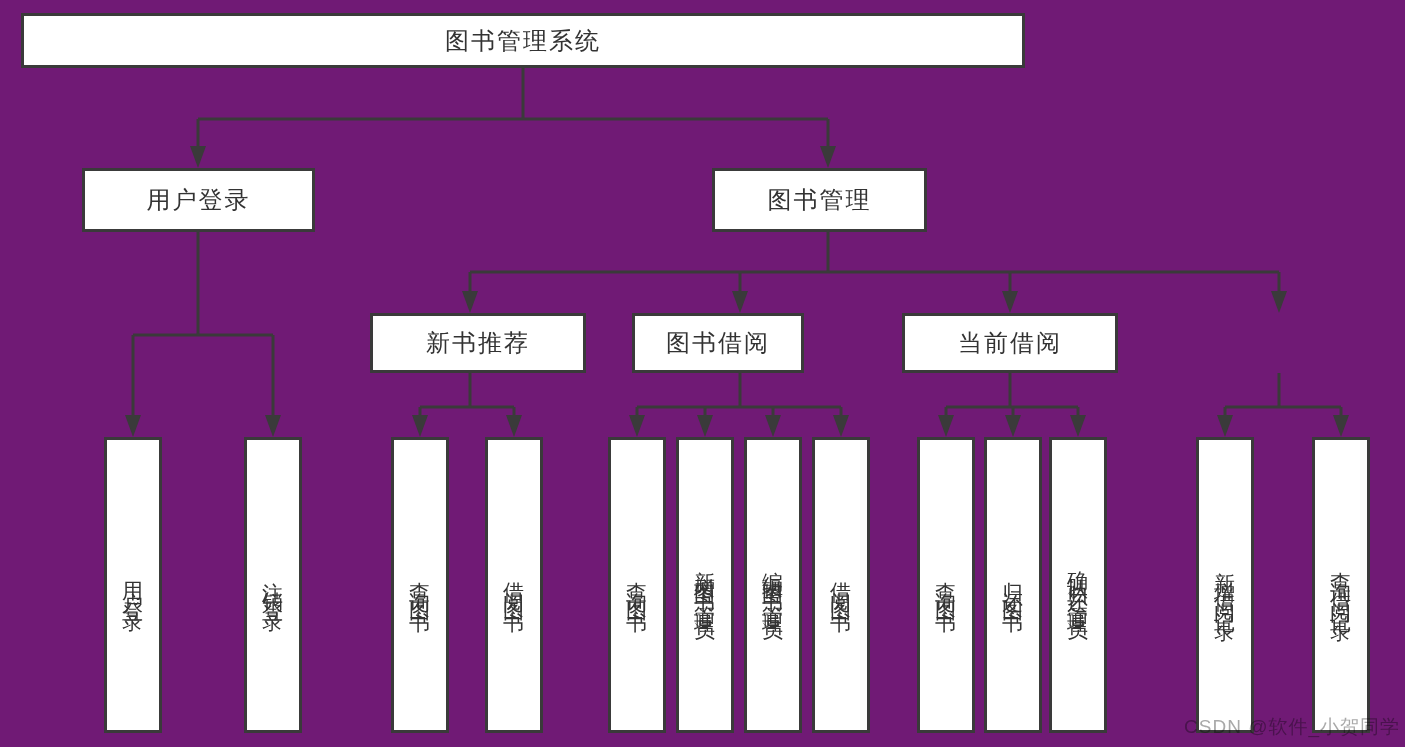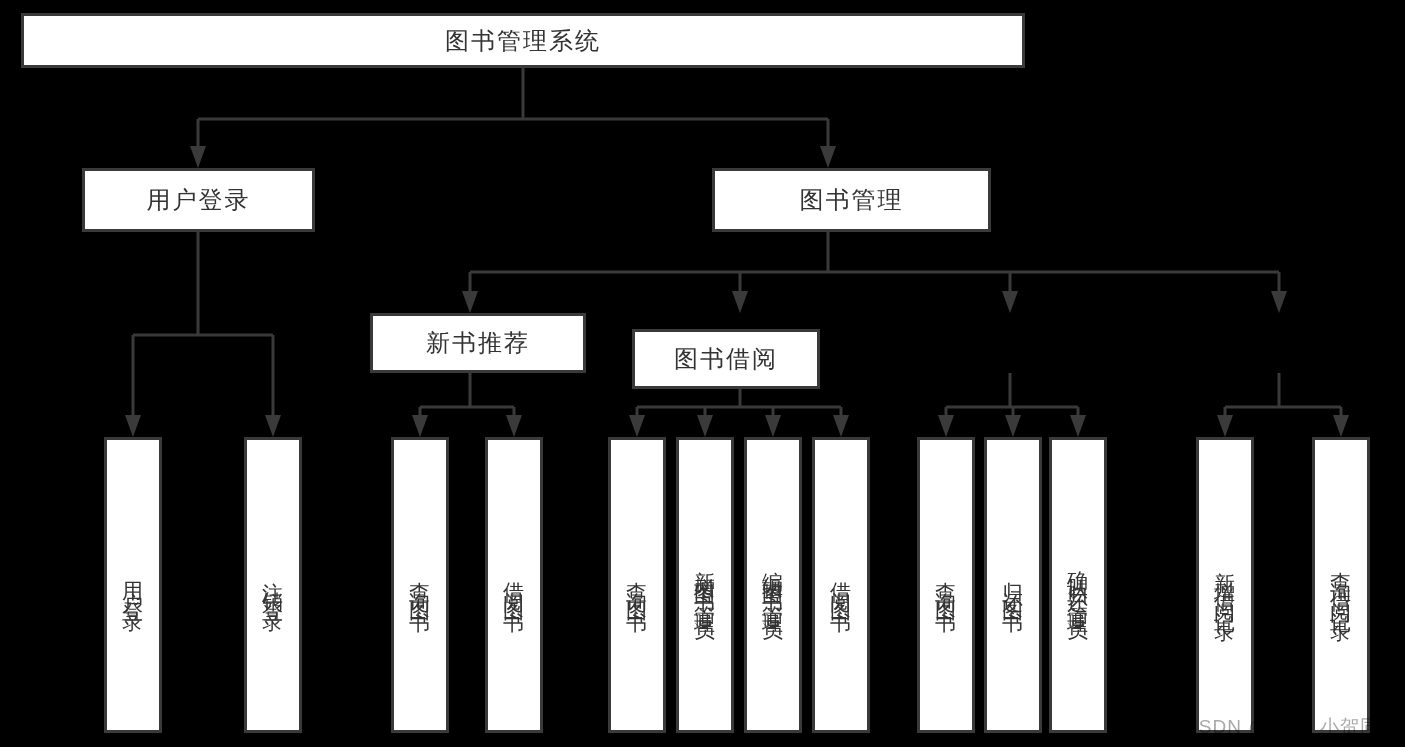--- a/index.html
+++ b/index.html
@@ -1,20 +1,20 @@
 <!DOCTYPE html>
 <html><head>
 <meta charset="utf-8">
 <style>
   html, body { margin: 0; padding: 0; background: #ffffff; }
   .canvas {
     position: relative;
     width: 1405px;
     height: 747px;
-    background: #000000;
+    background: #701a75;
     font-family: "Liberation Sans", sans-serif;
     overflow: hidden;
   }
   .connectors {
     position: absolute;
     left: 0; top: 0;
     width: 1405px; height: 747px;
   }
   .hbox {
     position: absolute;
@@ -97,24 +97,25 @@
       <polygon points="1005,415 1021,415 1013,437"></polygon>
       <polygon points="1070,415 1086,415 1078,437"></polygon>
       <polygon points="1217,415 1233,415 1225,437"></polygon>
       <polygon points="1333,415 1349,415 1341,437"></polygon>
     </g>
   </svg>
 
   <div class="hbox" style="left:21px; top:13px; width:1004px; height:55px;">图书管理系统</div>
 
   <div class="hbox" style="left:82px; top:168px; width:233px; height:64px;">用户登录</div>
-  <div class="hbox" style="left:712px; top:168px; width:279px; height:64px;">图书管理</div>
+  <div class="hbox" style="left:712px; top:168px; width:215px; height:64px;">图书管理</div>
 
   <div class="hbox" style="left:370px; top:313px; width:216px; height:60px;">新书推荐</div>
-  <div class="hbox" style="left:632px; top:313px; width:188px; height:60px;margin-top:16px;">图书借阅</div>
+  <div class="hbox" style="left:632px; top:313px; width:172px; height:60px;">图书借阅</div>
+  <div class="hbox" style="left:902px; top:313px; width:216px; height:60px;">当前借阅</div>
 
   <div class="vbox" style="left:104px; top:437px; width:58px; height:296px;">用户登录</div>
   <div class="vbox" style="left:244px; top:437px; width:58px; height:296px;">注销登录</div>
 
   <div class="vbox" style="left:391px; top:437px; width:58px; height:296px;">查询图书</div>
   <div class="vbox" style="left:485px; top:437px; width:58px; height:296px;">借阅图书</div>
 
   <div class="vbox" style="left:608px; top:437px; width:58px; height:296px;">查询图书</div>
   <div class="vbox long" style="left:676px; top:437px; width:58px; height:296px;">新增图书（管理员）</div>
   <div class="vbox long" style="left:744px; top:437px; width:58px; height:296px;">编辑图书（管理员）</div>

